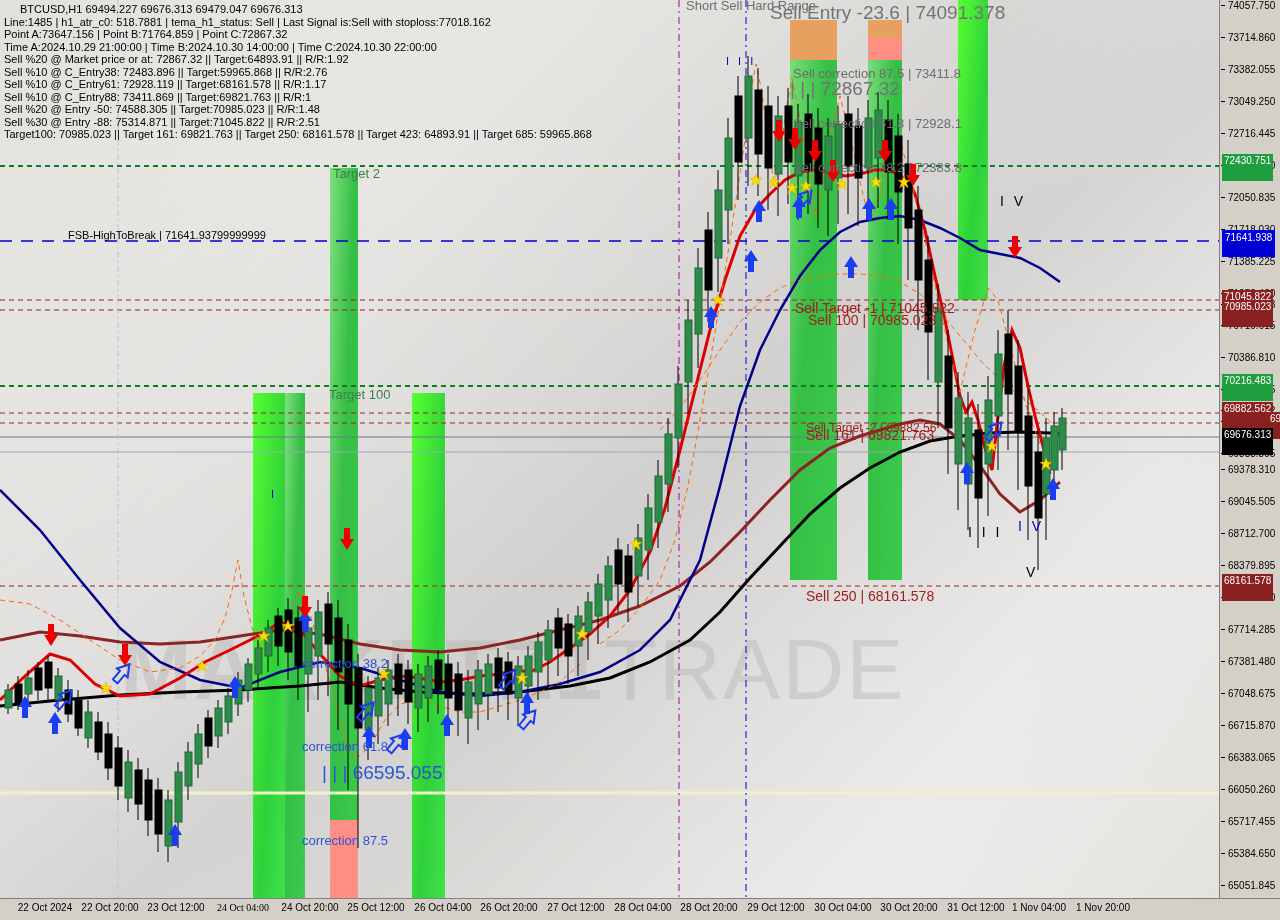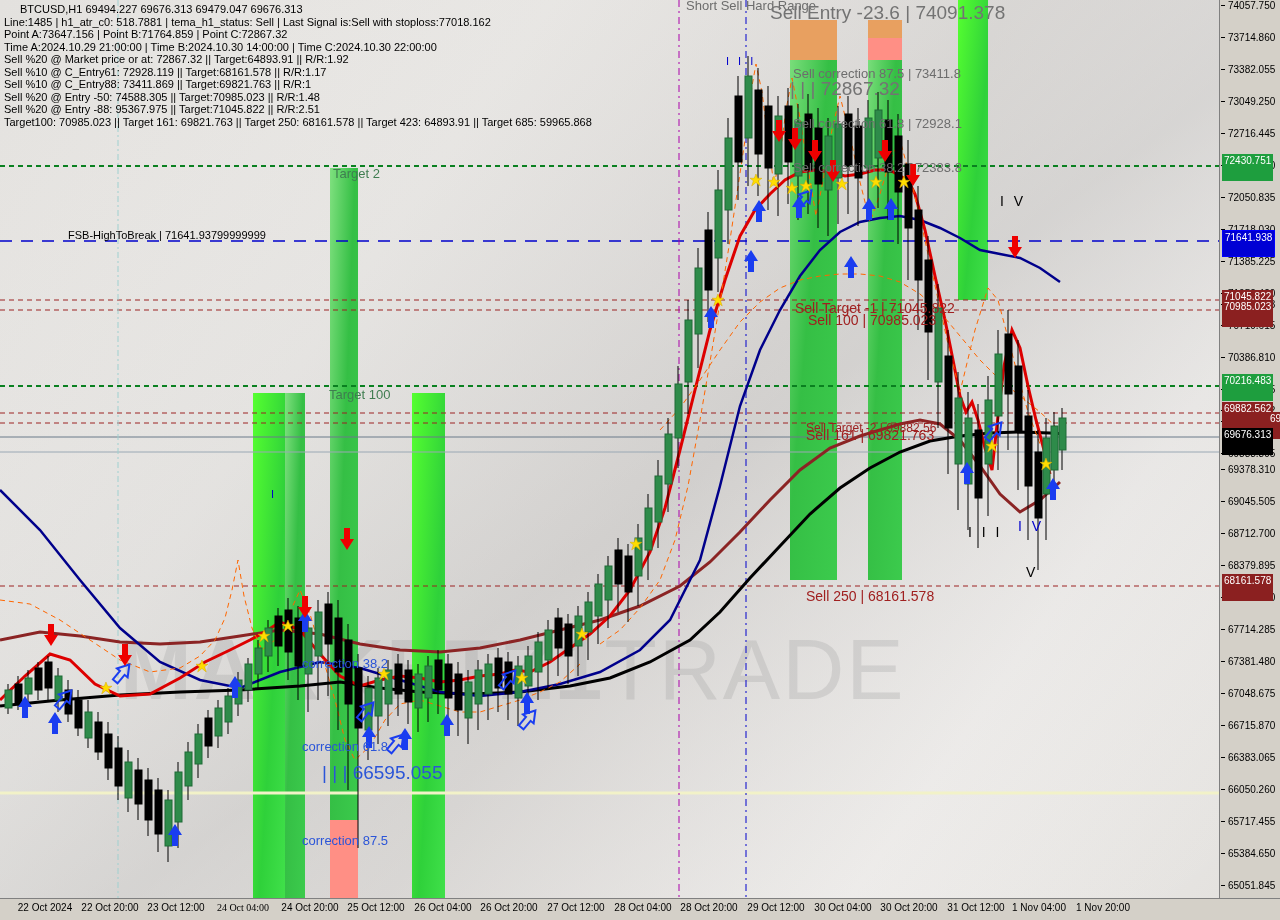--- a/index.html
+++ b/index.html
@@ -569,24 +569,25 @@
           </g>
       </g>
     </svg>
 
     <div id="hdr">
       <div class="sym">BTCUSD,H1  69494.227 69676.313 69479.047 69676.313</div>
       <div>Line:1485 | h1_atr_c0: 518.7881 | tema_h1_status: Sell | Last Signal is:Sell with stoploss:77018.162</div>
       <div>Point A:73647.156 | Point B:71764.859 | Point C:72867.32</div>
       <div>Time A:2024.10.29 21:00:00 | Time B:2024.10.30 14:00:00 | Time C:2024.10.30 22:00:00</div>
       <div>Sell %20 @ Market price or at: 72867.32 || Target:64893.91 || R/R:1.92</div>
+      <div>Sell %10 @ C_Entry38: 72483.896 || Target:59965.868 || R/R:2.76</div>
       <div>Sell %10 @ C_Entry61: 72928.119 || Target:68161.578 || R/R:1.17</div>
       <div>Sell %10 @ C_Entry88: 73411.869 || Target:69821.763 || R/R:1</div>
       <div>Sell %20 @ Entry -50: 74588.305 || Target:70985.023 || R/R:1.48</div>
-      <div>Sell %20 @ Entry -88: 95367.975 || Target:71045.822 || R/R:2.51</div>
+      <div>Sell %30 @ Entry -88: 75314.871 || Target:71045.822 || R/R:2.51</div>
       <div>Target100: 70985.023 || Target 161: 69821.763 || Target 250: 68161.578 || Target 423: 64893.91 || Target 685: 59965.868</div>
     </div>
 
     <div id="annlayer">
         <div class="ann grey" style="left: 686px; top: -2px;">Short Sell Hard Range</div>
         <div class="ann greybig" style="left: 770px; top: 2px;">Sell Entry -23.6 | 74091.378</div>
         <div class="ann grey" style="left: 793px; top: 66px;">Sell correction 87.5 | 73411.8</div>
         <div class="ann greybig" style="left: 790px; top: 78px;">| | | 72867.32</div>
         <div class="ann grey" style="left: 793px; top: 116px;">Sell correction 61.8 | 72928.1</div>
         <div class="ann grey" style="left: 793px; top: 160px;">Sell correction 38.2 | 72383.8</div>

